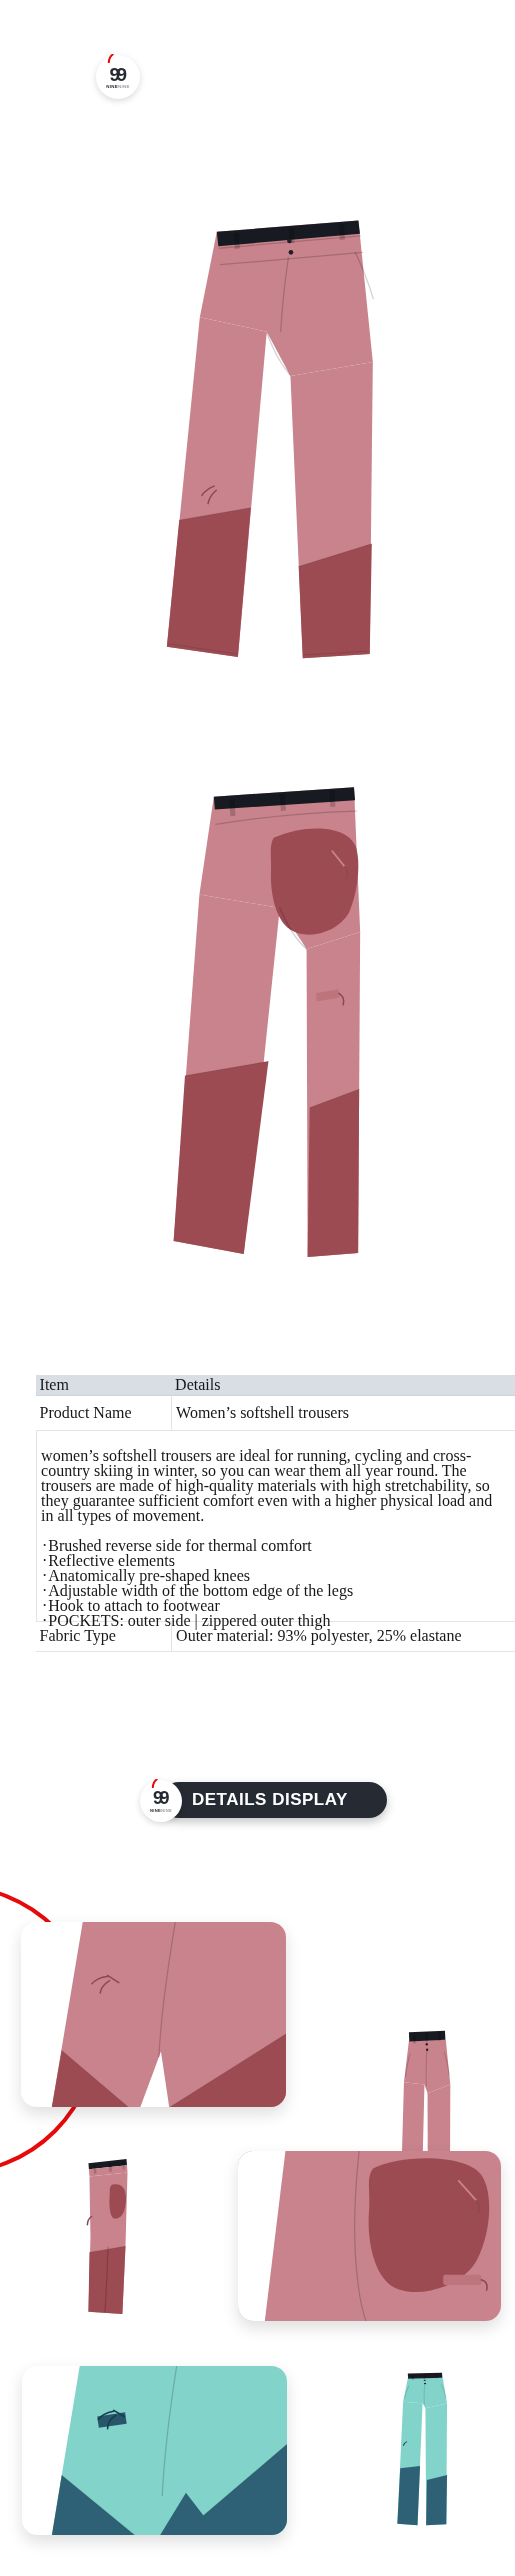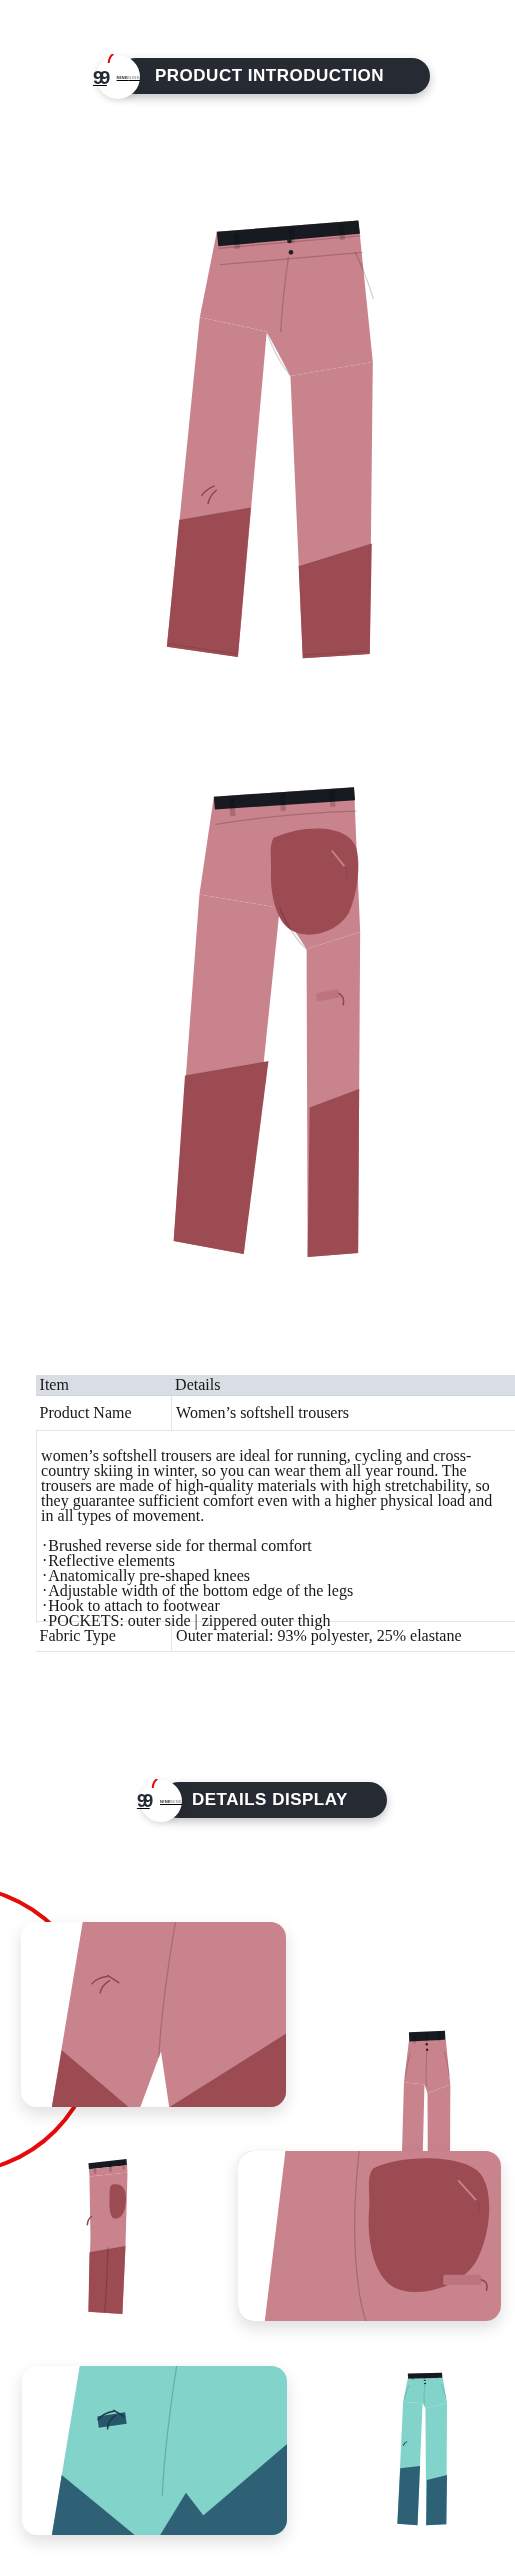--- a/index.html
+++ b/index.html
@@ -18,21 +18,21 @@
   }
   *{margin:0;padding:0;box-sizing:border-box}
   body{background:#fff;font-family:"Liberation Sans",sans-serif;}
   .page{position:relative;width:515px;height:2907px;background:#fff;overflow:hidden;margin:0 auto;}
 
   
   .badge-pill{position:absolute;background:var(--ink);border-radius:18px;color:#fff;
     display:flex;align-items:center;box-shadow:0 4.1px 9.3px rgba(38,43,51,.28);z-index:2;}
   .badge-pill span{font-size:17px;font-weight:700;letter-spacing:0.5px;white-space:nowrap;}
   .logo-circle{position:absolute;background:#fff;border-radius:50%;z-index:3;
-    box-shadow:0 2.1px 6.2px rgba(0,0,0,.15);display:flex;flex-direction:row;align-items:center;justify-content:space-between;text-decoration:underline;}
+    box-shadow:0 2.1px 6.2px rgba(0,0,0,.15);display:flex;flex-direction:column;align-items:center;justify-content:center;}
   .logo-99{position:relative;font-size:19px;font-weight:800;color:var(--ink);letter-spacing:-3.6px;line-height:1;margin-left:-3.1px;}
   .logo-swoosh{position:absolute;top:-1px;left:10.3px;width:8.2px;height:9.3px;}
   .logo-name{font-size:4.4px;letter-spacing:0.3px;margin-top:0.5px;white-space:nowrap;}
   .logo-name .b{font-weight:800;color:var(--ink);}
   .logo-name .l{font-weight:600;color:#9ba0a8;}
 
   
   .spec-table{position:absolute;left:36px;top:1375px;width:485px;color:var(--txt);
     font-family:"Liberation Serif",serif;font-size:16px;}
   .t-row{display:flex;border-bottom:0.5px solid var(--line);}
@@ -70,23 +70,20 @@
   .variant-teal .s-cord{stroke:#173b49}
   .s-zip{fill:none;stroke:#c9838c;stroke-width:3.5;stroke-linecap:round}
   .tab{fill:#bd747c}
   .variant-teal .tab{fill:#27566b}
 </style>
 </head>
 <body>
 
 <div class="page">
 
-  <div class="badge-pill" style="left:118px;top:58px;width:312px;height:36px;padding-left:37px;">
-    <span>PRODUCT INTRODUCTION</span>
-  </div>
   <div class="logo-circle" style="left:96px;top:55px;width:44px;height:44px;">
     <div class="logo-99">99</div>
     <svg class="logo-swoosh" viewBox="0 0 16 18">
       <path d="M13,1 C9,4 6,9 5.5,16" stroke="#e60a0a" stroke-width="4" fill="none" stroke-linecap="round"></path>
     </svg>
     <div class="logo-name">
       <span class="b">NINE</span><span class="l">NINE</span>
     </div>
   </div>
 

